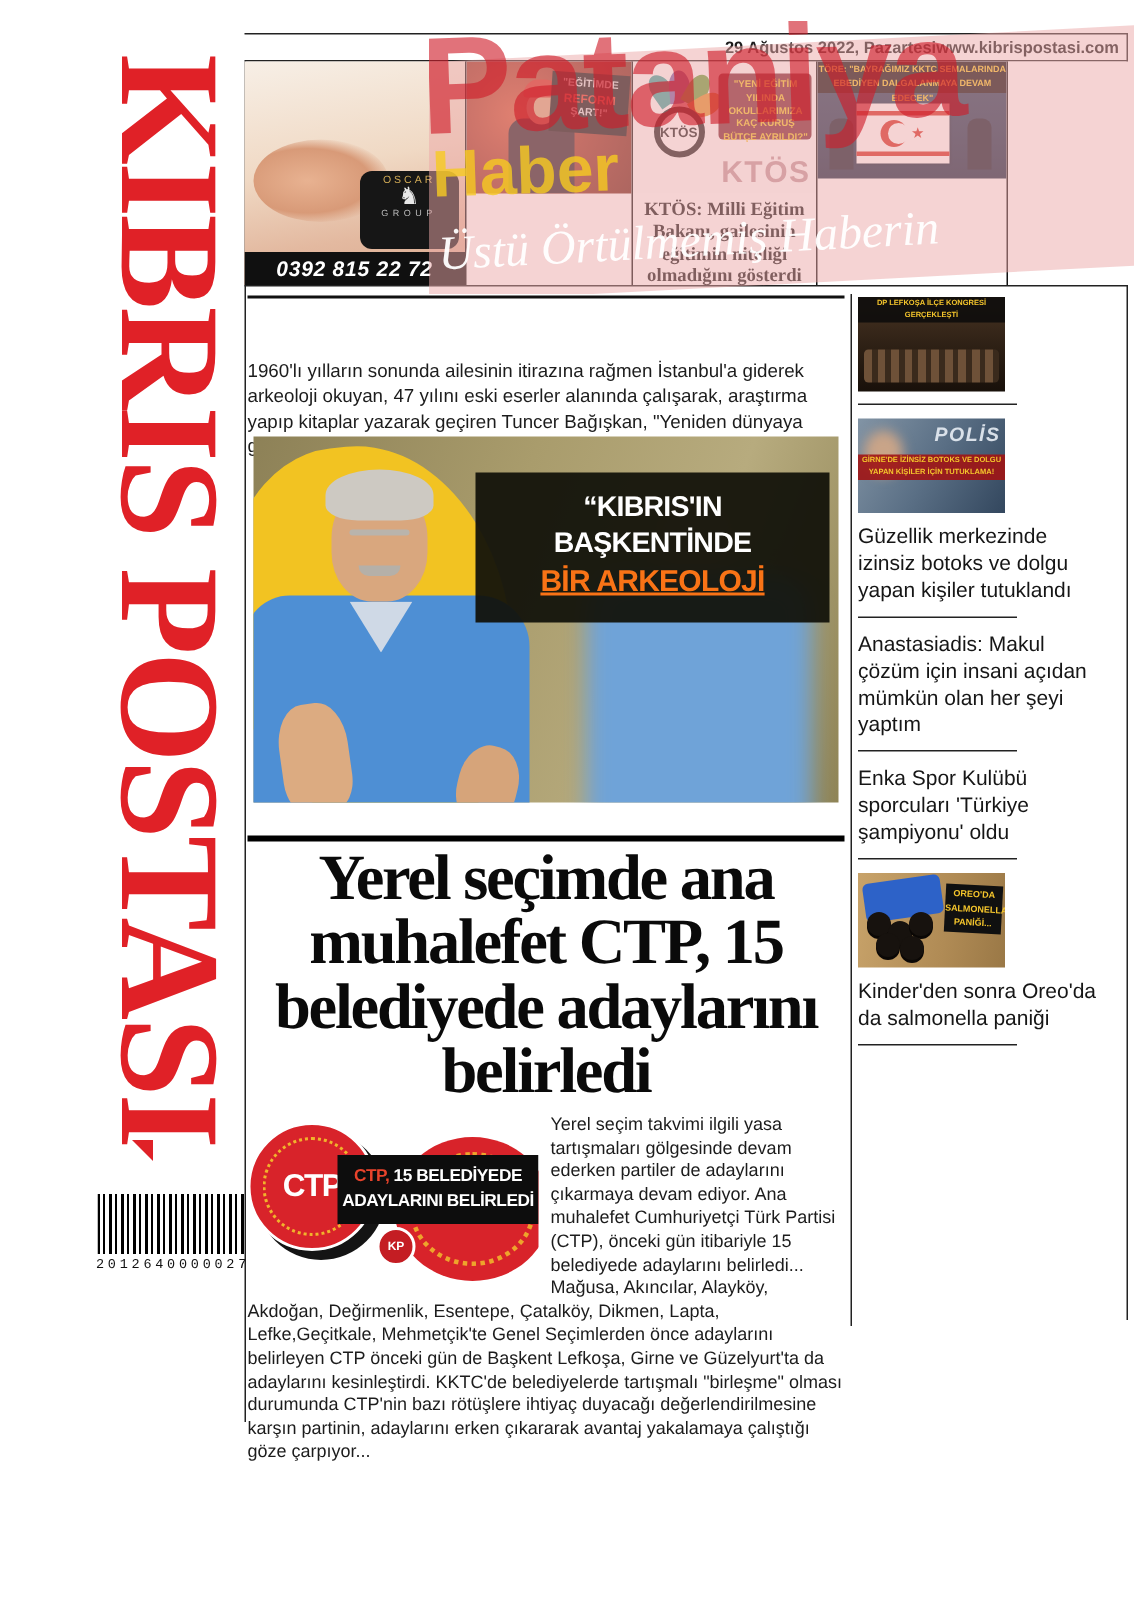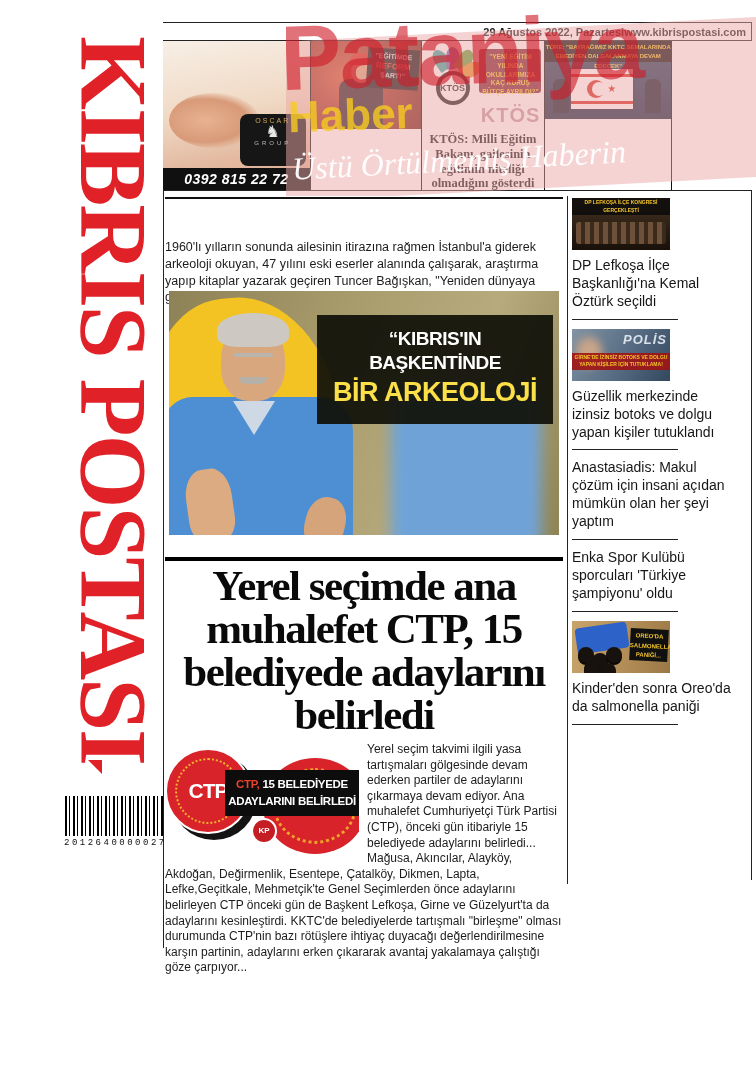--- a/index.html
+++ b/index.html
@@ -105,21 +105,21 @@
   .man .m-body { position:absolute; left:4px; top:96px; width:190px; height:154px; border-radius:30px 34px 0 0; background:#4e8fd4; }
   .man .m-collar { position:absolute; left:74px; top:100px; width:42px; height:34px; background:#cfd9e6; clip-path:polygon(0 0,100% 0,50% 100%); }
   .man .m-head { position:absolute; left:62px; top:22px; width:64px; height:78px; border-radius:46% 46% 42% 42%; background:#d9a77e; }
   .man .m-hair { position:absolute; left:58px; top:12px; width:72px; height:34px; border-radius:50% 50% 30% 30%; background:#cdc9c2; }
   .man .m-brow { position:absolute; left:74px; top:52px; width:40px; height:4px; background:#b9b4ac; border-radius:2px; }
   .man .m-stache { position:absolute; left:80px; top:76px; width:28px; height:7px; border-radius:0 0 8px 8px; background:#b5b0a8; }
   .man .m-hand { position:absolute; left:28px; top:168px; width:46px; height:72px; border-radius:40% 40% 30% 30%; background:#dcab81; transform:rotate(-8deg); }
   .man .m-hand2 { position:absolute; left:146px; top:196px; width:40px; height:54px; border-radius:45%; background:#d6a47a; transform:rotate(14deg); }
   .quote { position:absolute; left:148px; top:24px; right:6px; background:rgba(18,18,10,0.94); padding:12px 8px 14px; text-align:center; }
   .quote .q1 { color:#fff; font-weight:bold; font-size:19px; letter-spacing:-0.5px; line-height:1.25; }
-  .quote .q2, .quote .q3 { color:#fde047; font-weight:bold; font-size:27px; letter-spacing:-0.5px; line-height:1.3; }
+  .quote .q2, .quote .q3 { color:#f97316; font-weight:bold; font-size:20px; letter-spacing:-0.5px; line-height:1.3;text-decoration:underline; }
 
   .thick-rule { position:absolute; left:165px; top:557px; width:398px; height:4px; background:#000; }
   .lead-headline { position:absolute; left:165px; top:564px; width:398px; text-align:center;
     font-family:"Liberation Serif", serif; font-weight:bold; font-size:43px; line-height:1.0;
     letter-spacing:-1.5px; color:#0a0a0a; }
 
   .story { position:absolute; left:165px; top:742px; width:398px; font-size:12px; line-height:1.3; color:#1c1c1c; }
   .story p { margin:0; }
   .ctp-graphic { float:left; width:194px; height:110px; position:relative; margin:2px 8px 2px 0; overflow:hidden; }
   .ctp-c1s { position:absolute; left:6px; top:10px; width:86px; height:86px; border-radius:50%; background:#141414; }
@@ -132,21 +132,21 @@
     font-weight:bold; font-size:11.5px; line-height:1.45; text-align:center; padding-top:6px; letter-spacing:-0.3px; }
   .ctp-badge .r { color:#e8432b;text-align:center; }
   .ctp-kp { position:absolute; left:86px; top:74px; width:26px; height:26px; border-radius:50%; background:#c41d23;
     border:2px solid #fff; color:#fff; font-weight:bold; font-size:8px; text-align:center; line-height:22px; }
 
   
   .sidebar { position:absolute; left:572px; top:198px; width:178px; }
   .sb-item { margin-bottom:7px; }
   .sb-sep { width:106px; border-top:1.5px solid #222; margin:8px 0 9px; }
   .sb-head { font-size:14px; line-height:1.28; color:#161616; font-weight:500; width:160px; }
-  .sb-img { position:relative; width:98px; height:52px; overflow:hidden; margin-bottom:7px; }
+  .sb-img { position:relative; width:98px; height:63px; overflow:hidden; margin-bottom:7px; }
   .sb-cap { position:absolute; left:0; top:0; width:100%; background:rgba(10,10,10,0.85); color:#f4c52c;
     font-weight:bold; font-size:5px; line-height:1.5; text-align:center; padding:1px 0; }
   .img-dp { background:linear-gradient(180deg,#4a3524 0%,#2c1f14 55%,#18100a 100%); }
   .img-dp .crowd { position:absolute; bottom:6px; left:4px; width:90px; height:22px;
     background:repeating-linear-gradient(90deg,#6e5138 0 5px,#3a2a1c 5px 9px); border-radius:3px; }
   .img-polis { background:linear-gradient(120deg,#8294a5 0%,#5a6f85 50%,#33475e 100%); }
   .img-polis .polis-txt { position:absolute; right:3px; top:3px; color:#e8eef5; font-weight:bold; font-style:italic; font-size:13px; letter-spacing:1px; opacity:0.9; }
   .img-polis .blurface { position:absolute; left:4px; top:8px; width:26px; height:30px; border-radius:50%; background:#c9a488; filter:blur(4px); }
   .img-polis .sb-cap2 { position:absolute; left:0; top:24px; width:100%; background:rgba(160,20,20,0.9); color:#f4c52c;
     font-weight:bold; font-size:5px; line-height:1.5; text-align:center; padding:1px 0; }
@@ -318,21 +318,20 @@
     <p>Lefke,Geçitkale, Mehmetçik'te Genel Seçimlerden önce adaylarını belirleyen CTP önceki gün de Başkent Lefkoşa, Girne ve Güzelyurt'ta da adaylarını kesinleştirdi. KKTC'de belediyelerde tartışmalı "birleşme" olması durumunda CTP'nin bazı rötüşlere ihtiyaç duyacağı değerlendirilmesine karşın partinin, adaylarını erken çıkararak avantaj yakalamaya çalıştığı göze çarpıyor...</p>
   </div>
 
   <div class="sidebar">
 
     <div class="sb-item">
       <div class="sb-img img-dp">
         <div class="sb-cap">DP LEFKOŞA İLÇE KONGRESİ GERÇEKLEŞTİ</div>
         <div class="crowd"></div>
       </div>
-      <div class="sb-head">DP Lefkoşa İlçe Başkanlığı'na Kemal Öztürk seçildi</div>
     </div>
     <div class="sb-sep"></div>
 
     <div class="sb-item">
       <div class="sb-img img-polis">
         <div class="polis-txt">POLİS</div>
         <div class="blurface"></div>
         <div class="sb-cap2">GİRNE'DE İZİNSİZ BOTOKS VE DOLGU YAPAN KİŞİLER İÇİN TUTUKLAMA!</div>
       </div>
       <div class="sb-head">Güzellik merkezinde izinsiz botoks ve dolgu yapan kişiler tutuklandı</div>

